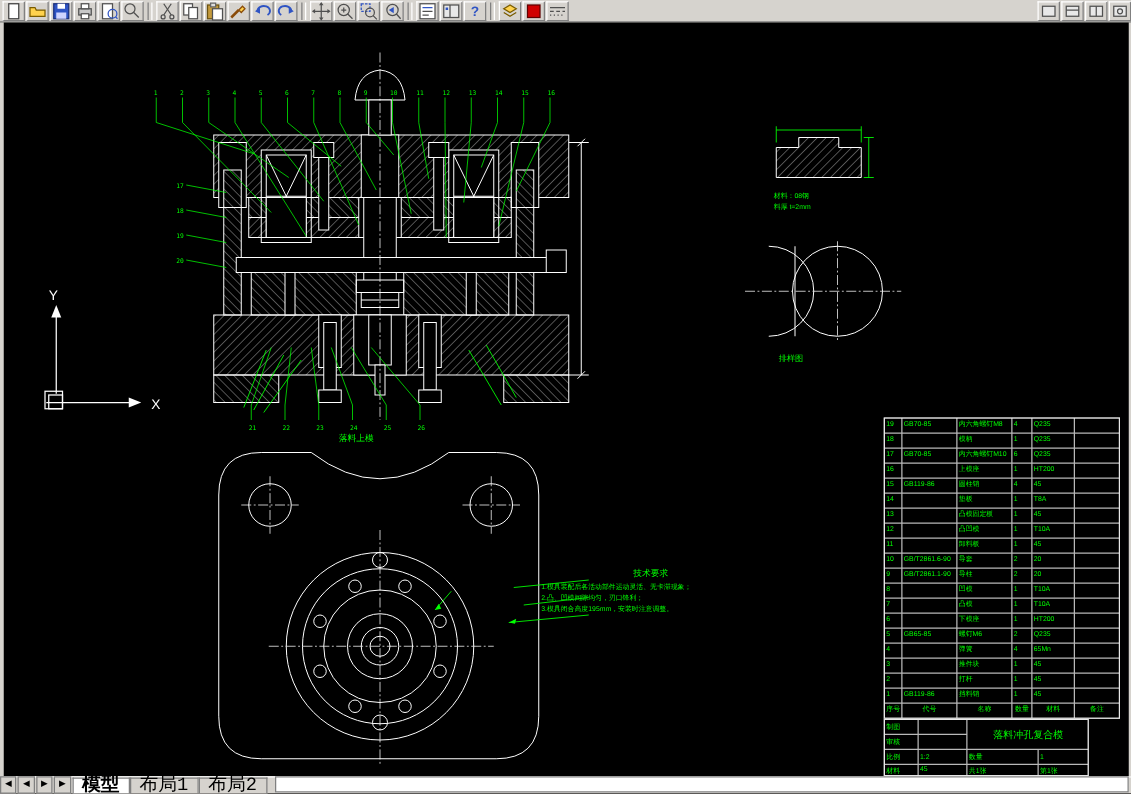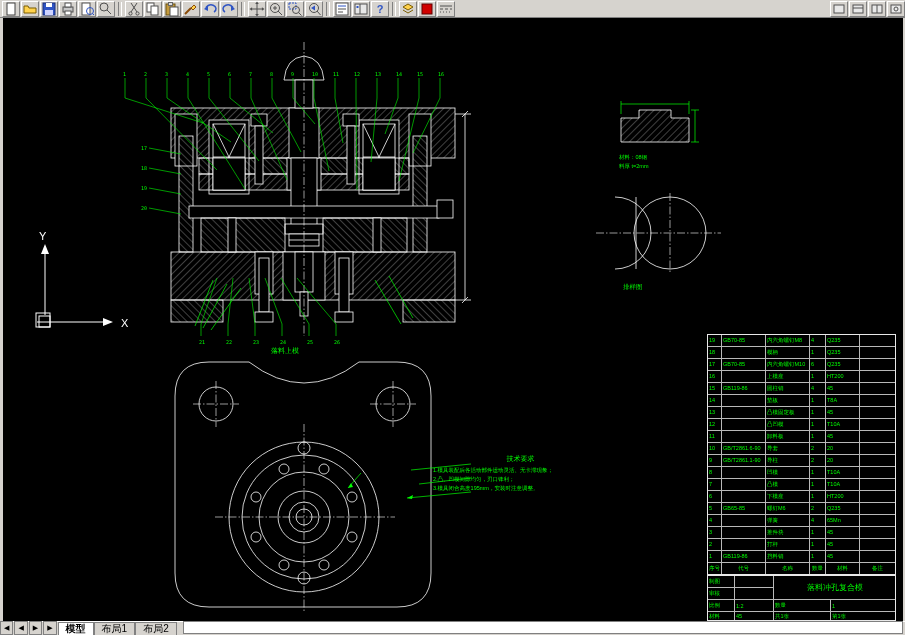--- a/index.html
+++ b/index.html
@@ -24,37 +24,37 @@
   .co{fill:#00ff00;font-size:5px;font-family:"DejaVu Sans Mono",monospace;}
   .gtx{color:#00ff00;position:absolute;white-space:nowrap;}
   
   #ptable{position:absolute;left:704px;top:316px;width:189px;display:grid;
           grid-template-columns:13px 43px 43px 15px 33px 1fr;grid-auto-rows:11px;gap:1px;
           background:#b9b9b9;border:1px solid #e8e8e8;box-sizing:border-box;}
   .pc{background:#000;color:#00ff00;font-size:5.5px;line-height:11px;padding-left:1px;
       overflow:hidden;white-space:nowrap;}
   .ph{text-align:center;padding-left:0;}
   
-  #tblock{position:absolute;left:704px;top:557px;width:189px;height:46px;display:grid;
+  #tblock{position:absolute;left:704px;top:557px;width:164px;height:46px;display:grid;
           grid-template-columns:26px 38px 56px 1fr;grid-template-rows:11px 11px 11px 1fr;gap:1px;
           background:#b9b9b9;border:1px solid #e8e8e8;box-sizing:border-box;}
   .tc{background:#000;color:#00ff00;font-size:5.5px;display:flex;align-items:center;
       padding-left:1px;overflow:hidden;white-space:nowrap;}
   .tc.big{grid-column:3/5;grid-row:1/3;font-size:8px;justify-content:center;}
   
   #techreq{position:absolute;left:430px;top:436px;width:175px;color:#00ff00;}
   #techreq .trt{font-size:7px;text-align:center;margin-bottom:2px;}
   #techreq .trl{font-size:5.5px;line-height:9px;white-space:nowrap;overflow:hidden;}
   
   #tabbar{position:absolute;left:0;top:621px;width:905px;height:14px;background:#d6d3ce;
           display:flex;align-items:flex-end;gap:0;border-top:1px solid #fff;box-sizing:border-box;}
   .navbtn{font-size:7px;line-height:12px;padding:0 3px;color:#000;background:#d6d3ce;
           border:1px solid #808080;margin-right:1px;}
-  .tab{font-size:10px;line-height:12px;padding:0 7px;border:1px solid #808080;border-bottom:none;
-       background:#d6d3ce;color:#000;}
+  .tab{font-size:15px;line-height:12px;padding:0 7px;border:1px solid #808080;border-bottom:none;
+       background:#d6d3ce;color:#000;font-family:Liberation Mono, monospace;}
   .tab.active{background:#fff;font-weight:bold;}
   .hscroll{flex:1;height:11px;background:#fff;border:1px solid #808080;margin:0 2px 1px 6px;}
 </style>
 </head>
 <body>
 
 <div id="window">
 
   <div id="toolbar">
     <span class="tbi">

